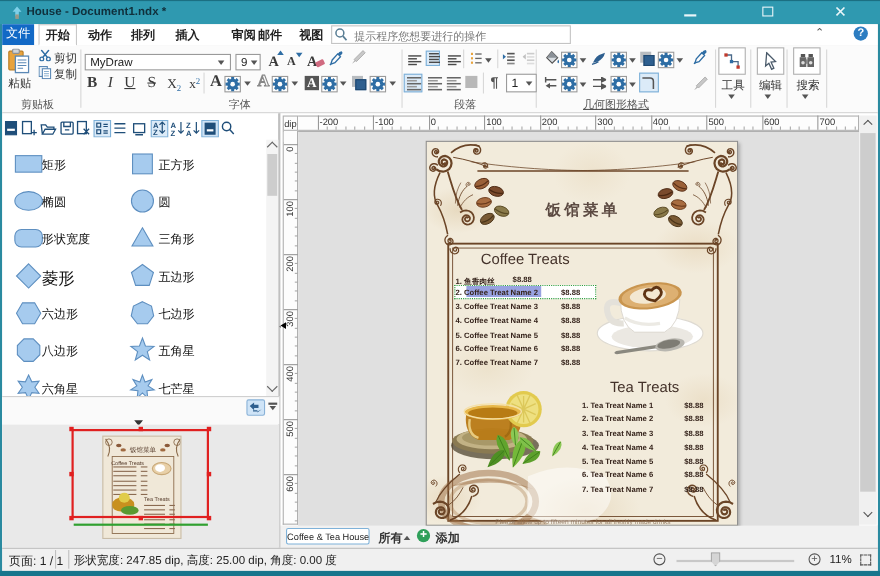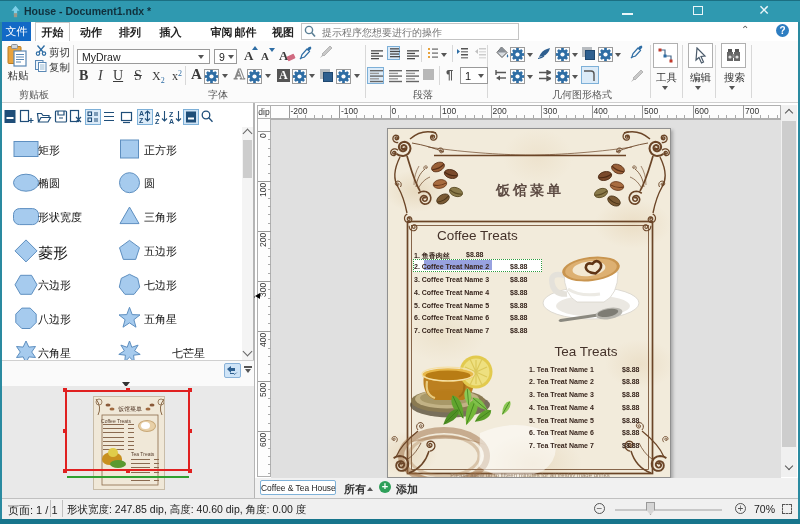--- a/index.html
+++ b/index.html
@@ -40,21 +40,21 @@
 <div class="abs" style="left:72.5px;top:45px;width:1px;height:53px;background:#d8d8d8;"></div>
 <div class="abs" style="left:365px;top:45px;width:1px;height:53px;background:#d8d8d8;"></div>
 <div class="abs" style="left:487px;top:45px;width:1px;height:53px;background:#d8d8d8;"></div>
 <div class="abs" style="left:650px;top:45px;width:1px;height:53px;background:#d8d8d8;"></div>
 <div class="abs" style="left:682px;top:45px;width:1px;height:53px;background:#d8d8d8;"></div>
 <div class="abs" style="left:715px;top:45px;width:1px;height:53px;background:#d8d8d8;"></div>
 <div class="abs" style="left:751px;top:45px;width:1px;height:53px;background:#d8d8d8;"></div>
 <div class="abs" style="left:-6px;top:88px;width:80px;text-align:center;font-size:10px;color:#555;">剪贴板</div>
 <div class="abs" style="left:178px;top:88px;width:80px;text-align:center;font-size:10px;color:#555;">字体</div>
 <div class="abs" style="left:383px;top:88px;width:80px;text-align:center;font-size:10px;color:#555;">段落</div>
-<div class="abs" style="left:552px;top:88px;width:80px;font-size:10px;color:#555;">几何图形格式</div>
+<div class="abs" style="left:520px;top:88px;width:80px;text-align:center;font-size:10px;color:#555;text-decoration:underline;">几何图形格式</div>
 <svg class="abs" style="left:7px;top:44px" width="20" height="24" viewBox="0 0 20 24">
 <rect x="1" y="2.5" width="13" height="17" rx="1" fill="#e8a33d" stroke="#b97b20" stroke-width="1"></rect>
 <rect x="4.5" y="0.5" width="6" height="4" rx="1" fill="#d0d5da" stroke="#8a8f95" stroke-width="1"></rect>
 <rect x="7" y="7" width="12" height="15" fill="#fff" stroke="#5a88b5" stroke-width="1.2"></rect>
 <path d="M9 10.5 h8 M9 13 h8 M9 15.5 h8 M9 18 h5" stroke="#5a88b5" stroke-width="1"></path>
 </svg>
 <div class="abs" style="left:4px;top:69px;width:28px;text-align:center;font-size:10.5px;color:#333;">粘贴</div>
 <svg class="abs" style="left:35px;top:45px" width="12" height="11" viewBox="0 0 12 11">
 <path d="M2.5 0.5 L8 7 M9.5 0.5 L4 7" stroke="#2e6da4" stroke-width="1.3" fill="none"></path>
 <circle cx="3" cy="8.6" r="1.7" fill="none" stroke="#2e6da4" stroke-width="1.2"></circle>
@@ -362,21 +362,21 @@
 <div class="abs" style="left:144px;top:176.2px;font-size:11px;color:#111;">圆</div>
 <div class="abs" style="left:38px;top:210.1px;font-size:11px;color:#111;">形状宽度</div>
 <div class="abs" style="left:144px;top:210.1px;font-size:11px;color:#111;">三角形</div>
 <div class="abs" style="left:38px;top:244.4px;font-size:15px;color:#111;">菱形</div>
 <div class="abs" style="left:144px;top:244.4px;font-size:11px;color:#111;">五边形</div>
 <div class="abs" style="left:38px;top:278.3px;font-size:11px;color:#111;">六边形</div>
 <div class="abs" style="left:144px;top:278.3px;font-size:11px;color:#111;">七边形</div>
 <div class="abs" style="left:38px;top:311.8px;font-size:11px;color:#111;">八边形</div>
 <div class="abs" style="left:144px;top:311.8px;font-size:11px;color:#111;">五角星</div>
 <div class="abs" style="left:38px;top:345.5px;font-size:11px;color:#111;">六角星</div>
-<div class="abs" style="left:144px;top:345.5px;font-size:11px;color:#111;margin-left:28px;">七芒星</div>
+<div class="abs" style="left:144px;top:345.5px;font-size:11px;color:#111;">七芒星</div>
 <div class="abs" style="left:242px;top:127px;width:11px;height:233px;background:#f4f4f4;"></div>
 <div class="abs" style="left:244px;top:130px;width:7px;height:7px;border-right:1.5px solid #666;border-bottom:1.5px solid #666;transform:rotate(-135deg);"></div>
 <div class="abs" style="left:243px;top:140px;width:9px;height:38px;background:#cdcdcd;"></div>
 <div class="abs" style="left:244px;top:348px;width:7px;height:7px;border-right:1.5px solid #666;border-bottom:1.5px solid #666;transform:rotate(45deg);"></div>
 <div class="abs" style="left:2px;top:360px;width:252px;height:26px;background:#fafafa;border-top:1px solid #d0d0d0;"></div>
 <div class="abs" style="left:224px;top:363px;width:17px;height:15px;background:#cfe4f7;border:1px solid #8ab2d8;border-radius:2px;"></div>
 <svg class="abs" style="left:226px;top:365px" width="13" height="11" viewBox="0 0 13 11">
 <path d="M1 4 L5 1 L5 3 L9 3 L9 6 L5 6 L5 8 Z" fill="#2e5f8f"></path>
 <path d="M12 7 L8 10 L8 8 L4 8 L4 9 L8 9" fill="#2e5f8f"></path>
 </svg>
@@ -794,19 +794,19 @@
 <div class="abs" style="left:255px;top:478px;width:543px;height:20px;background:#f1f1f1;"></div>
 <div class="abs" style="left:260px;top:480px;width:76px;height:15px;background:#fff;border:1px solid #7fb2d9;border-radius:2px;font-size:8.4px;color:#222;text-align:center;line-height:14px;white-space:nowrap;">Coffee &amp; Tea House</div>
 <div class="abs" style="left:344px;top:482px;font-size:11px;font-weight:bold;color:#333;">所有</div>
 <div class="abs" style="left:367px;top:487px;width:0;height:0;border-left:3.5px solid transparent;border-right:3.5px solid transparent;border-bottom:4px solid #555;"></div>
 <div class="abs" style="left:379px;top:481px;width:12px;height:12px;border-radius:7px;background:#2fa05a;color:#fff;font-size:11px;font-weight:bold;text-align:center;line-height:11px;">+</div>
 <div class="abs" style="left:396px;top:482px;font-size:11px;font-weight:bold;color:#333;">添加</div>
 <div class="abs" style="left:2px;top:498px;width:796px;height:21px;background:#f0f0f0;border-top:1px solid #c0c0c0;"></div>
 <div class="abs" style="left:8px;top:503px;font-size:11px;color:#222;">页面: 1 / 1</div>
 <div class="abs" style="left:50px;top:500px;width:1px;height:17px;background:#c0c0c0;"></div>
 <div class="abs" style="left:62px;top:500px;width:1px;height:17px;background:#c0c0c0;"></div>
-<div class="abs" style="left:67px;top:503px;font-size:10.5px;color:#222;">形状宽度: 247.85 dip, 高度: 40.60 dip, 角度: 0.00 度</div>
+<div class="abs" style="left:67px;top:503px;font-size:10.5px;color:#222;">形状宽度: 247.85 dip, 高度: 25.00 dip, 角度: 0.00 度</div>
 <div class="abs" style="left:594px;top:503px;width:11px;height:11px;border-radius:6px;border:1.2px solid #555;color:#555;font-size:10px;line-height:9px;text-align:center;">−</div>
 <div class="abs" style="left:615px;top:508.5px;width:107px;height:2.5px;background:#c8c8c8;"></div>
 <div class="abs" style="left:646px;top:502px;width:9px;height:13px;background:#d5d5d5;border:1px solid #999;clip-path:polygon(0 0,100% 0,100% 60%,50% 100%,0 60%);"></div>
 <div class="abs" style="left:735px;top:503px;width:11px;height:11px;border-radius:6px;border:1.2px solid #555;color:#555;font-size:10px;line-height:9px;text-align:center;">+</div>
-<div class="abs" style="left:754px;top:503px;font-size:10.5px;color:#222;">70%</div>
+<div class="abs" style="left:754px;top:503px;font-size:10.5px;color:#222;">11%</div>
 <div class="abs" style="left:782px;top:504px;width:10px;height:10px;border:1.2px dashed #555;"></div>
 <div class="abs" style="left:0;top:519px;width:800px;height:5px;background:#17758c;"></div>
 </body></html>

